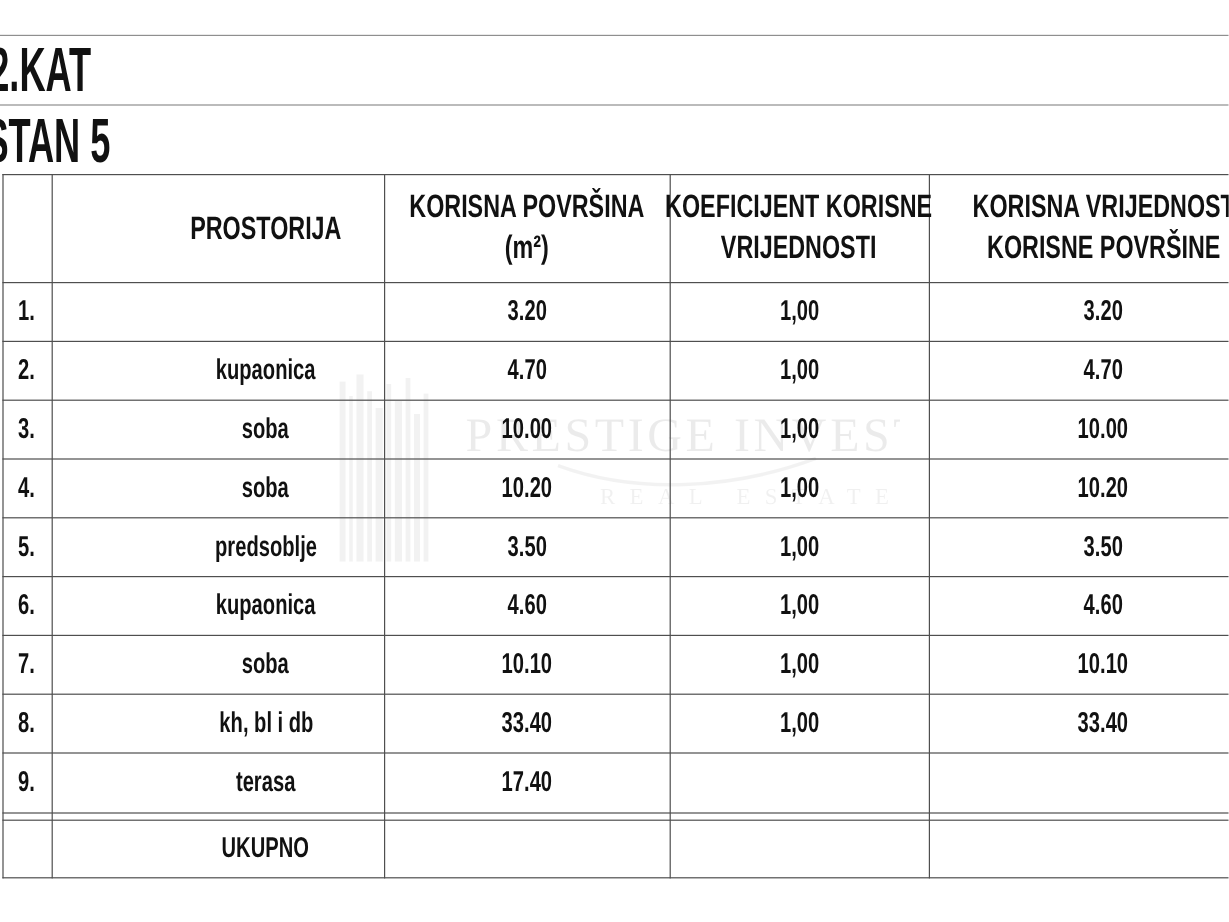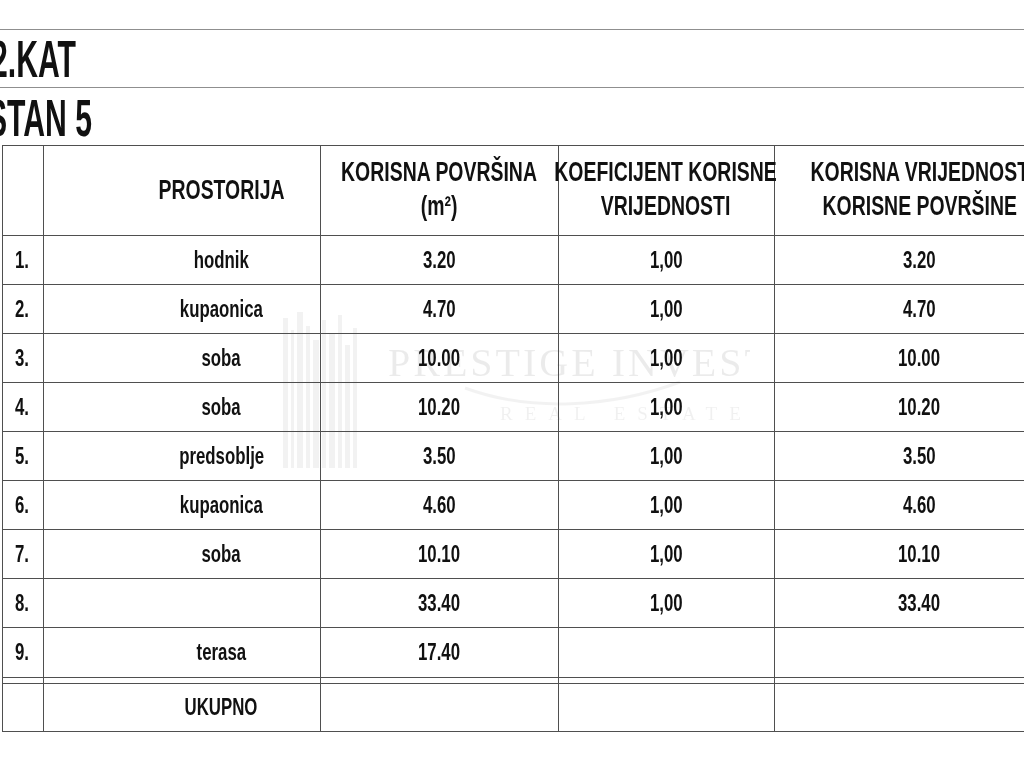--- a/index.html
+++ b/index.html
@@ -108,23 +108,20 @@
   <div class="cell c4 rh hdr">
     <span class="cond hstack">
       <span>KORISNA VRIJEDNOST</span>
       <span>KORISNE POVRŠINE</span>
     </span>
   </div>
 
   <div class="cell c0 r0">
       <span class="cond">1.</span>
     </div>
-  <div class="cell c1 r0">
-      <span class="cond">hodnik</span>
-    </div>
   <div class="cell c2 r0">
       <span class="cond">3.20</span>
     </div>
   <div class="cell c3 r0">
       <span class="cond">1,00</span>
     </div>
   <div class="cell c4 r0">
       <span class="cond">3.20</span>
     </div>
 
@@ -220,20 +217,23 @@
   <div class="cell c3 r6">
       <span class="cond">1,00</span>
     </div>
   <div class="cell c4 r6">
       <span class="cond">10.10</span>
     </div>
 
   <div class="cell c0 r7">
       <span class="cond">8.</span>
     </div>
+  <div class="cell c1 r7">
+      <span class="cond">kh, bl i db</span>
+    </div>
   <div class="cell c2 r7">
       <span class="cond">33.40</span>
     </div>
   <div class="cell c3 r7">
       <span class="cond">1,00</span>
     </div>
   <div class="cell c4 r7">
       <span class="cond">33.40</span>
     </div>
 

